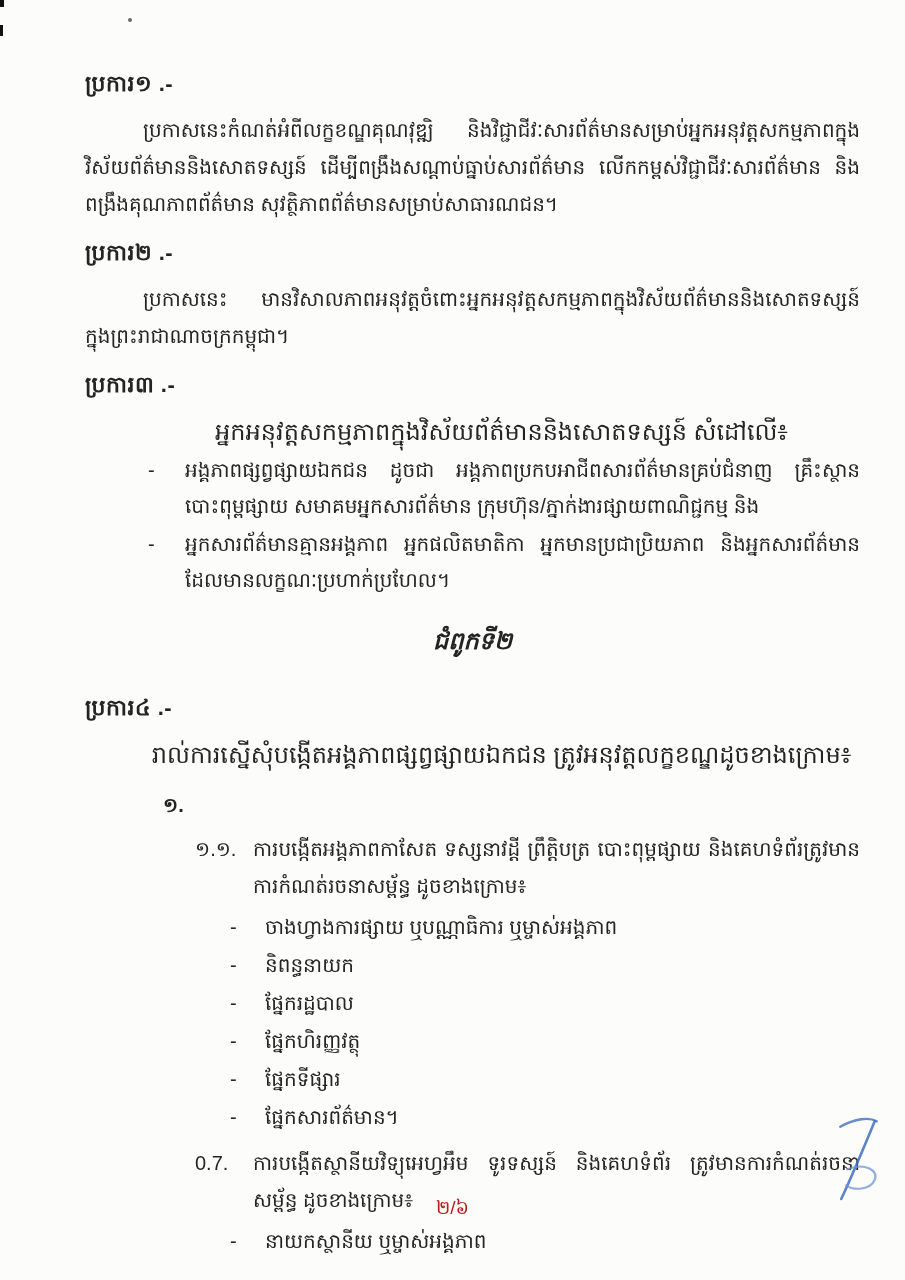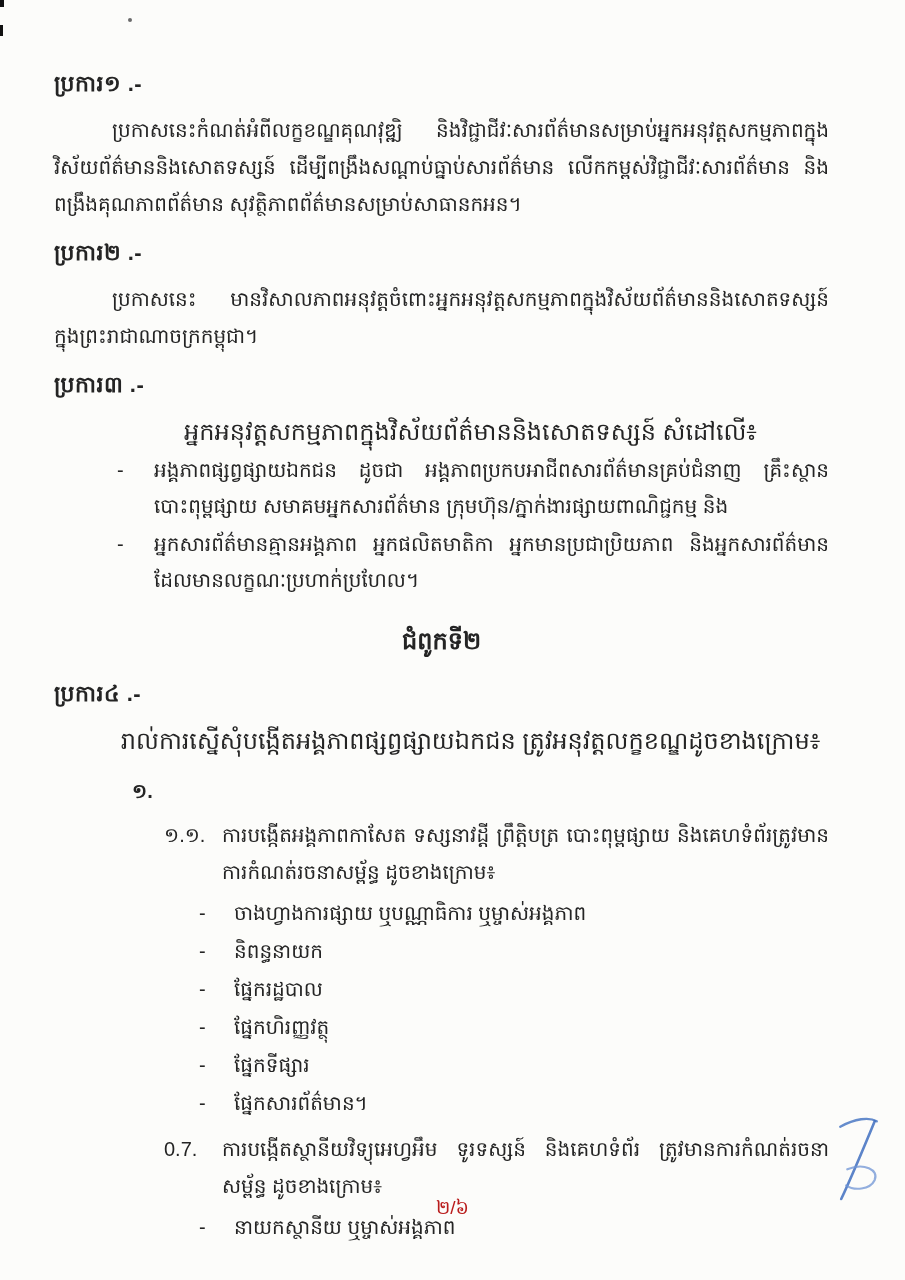--- a/index.html
+++ b/index.html
@@ -5,41 +5,41 @@
   html,body{margin:0;padding:0;background:#e8e8e8;}
   .paper{
     position:relative;
     width:905px;height:1280px;
     margin:0 auto;
     background:#fcfcfa;
     color:#242424;
     font-family:"Liberation Sans",sans-serif;
     overflow:hidden;
     box-sizing:border-box;
-    padding:70px 45px 0 54px;
+    padding:70px 45px 0 85px;
   }
   .content{width:775px;}
   .art-heading{
     font-size:22px;font-weight:bold;margin:0 0 10px 0;letter-spacing:.5px;
   }
   .body-para{
     font-size:20px;line-height:37px;margin:0 0 16px 0;text-align:justify;
   }
   .indent{text-indent:58px;}
   .intro-line{
     font-size:24px;line-height:37px;margin:0 0 2px 58px;text-align:center;
   }
   .dash-list{margin:0 0 8px 63px;}
   .dash-item{
     display:flex;font-size:20px;line-height:36px;text-align:justify;margin:0 0 2px 0;
   }
   .dash{width:37px;flex:0 0 37px;}
   .dash-text{flex:1;}
   .chapter{
-    text-align:center;font-weight:bold;margin:26px 0 22px 0;
+    text-align:center;font-weight:bold;margin:26px 0 36px 0;font-style:italic;
   }
   .chapter-line1{font-size:24px;line-height:34px;margin-bottom:8px;}
   .chapter-line2{font-size:24px;line-height:34px;}
   .item-title{
     display:flex;font-size:20px;font-weight:bold;line-height:36px;margin:14px 0 8px 78px;
   }
   .item-num{width:32px;flex:0 0 32px;}
   .sub-item{
     display:flex;font-size:20px;line-height:37px;margin:6px 0 4px 110px;text-align:justify;
   }
@@ -62,21 +62,21 @@
 
 <div class="paper">
 
   <div class="artifact a1"></div>
   <div class="artifact a2"></div>
   <div class="a-dot"></div>
 
   <div class="content">
 
     <h2 class="art-heading">ប្រការ១ .-</h2>
-    <p class="body-para indent">ប្រកាសនេះកំណត់អំពីលក្ខខណ្ឌគុណវុឌ្ឍិ និងវិជ្ជាជីវៈសារព័ត៌មានសម្រាប់អ្នកអនុវត្តសកម្មភាពក្នុងវិស័យព័ត៌មាននិងសោតទស្សន៍ ដើម្បីពង្រឹងសណ្តាប់ធ្នាប់សារព័ត៌មាន លើកកម្ពស់វិជ្ជាជីវៈសារព័ត៌មាន និងពង្រឹងគុណភាពព័ត៌មាន សុវត្ថិភាពព័ត៌មានសម្រាប់សាធានកអន។</p>
+    <p class="body-para indent">ប្រកាសនេះកំណត់អំពីលក្ខខណ្ឌគុណវុឌ្ឍិ និងវិជ្ជាជីវៈសារព័ត៌មានសម្រាប់អ្នកអនុវត្តសកម្មភាពក្នុងវិស័យព័ត៌មាននិងសោតទស្សន៍ ដើម្បីពង្រឹងសណ្តាប់ធ្នាប់សារព័ត៌មាន លើកកម្ពស់វិជ្ជាជីវៈសារព័ត៌មាន និងពង្រឹងគុណភាពព័ត៌មាន សុវត្ថិភាពព័ត៌មានសម្រាប់សាធារណជន។</p>
 
     <h2 class="art-heading">ប្រការ២ .-</h2>
     <p class="body-para indent">ប្រកាសនេះ មានវិសាលភាពអនុវត្តចំពោះអ្នកអនុវត្តសកម្មភាពក្នុងវិស័យព័ត៌មាននិងសោតទស្សន៍ ក្នុងព្រះរាជាណាចក្រកម្ពុជា។</p>
 
     <h2 class="art-heading">ប្រការ៣ .-</h2>
     <p class="intro-line">អ្នកអនុវត្តសកម្មភាពក្នុងវិស័យព័ត៌មាននិងសោតទស្សន៍ សំដៅលើ៖</p>
     <div class="dash-list">
       <div class="dash-item">
         <span class="dash">-</span>
         <span class="dash-text">អង្គភាពផ្សព្វផ្សាយឯកជន ដូចជា អង្គភាពប្រកបអាជីពសារព័ត៌មានគ្រប់ជំនាញ គ្រឹះស្ថានបោះពុម្ពផ្សាយ សមាគមអ្នកសារព័ត៌មាន ក្រុមហ៊ុន/ភ្នាក់ងារផ្សាយពាណិជ្ជកម្ម និង</span>

